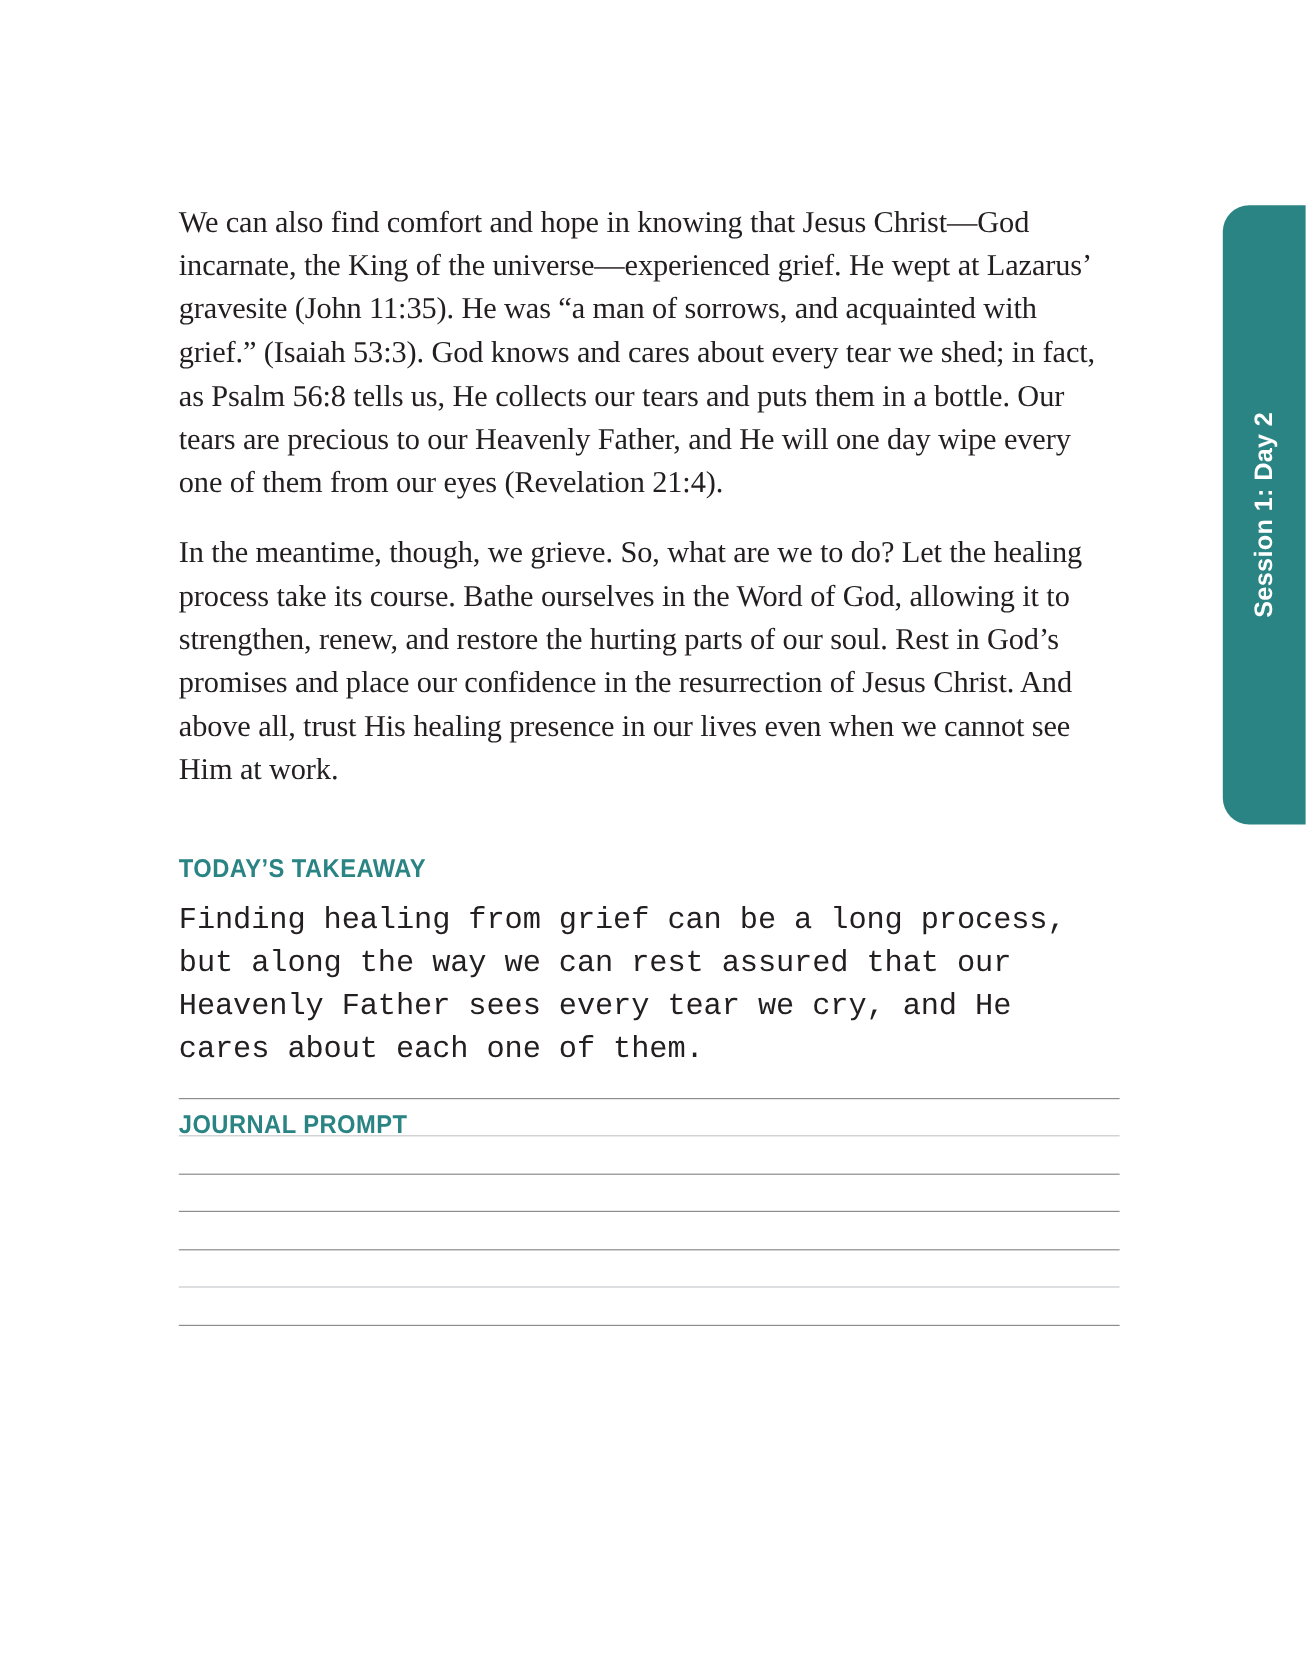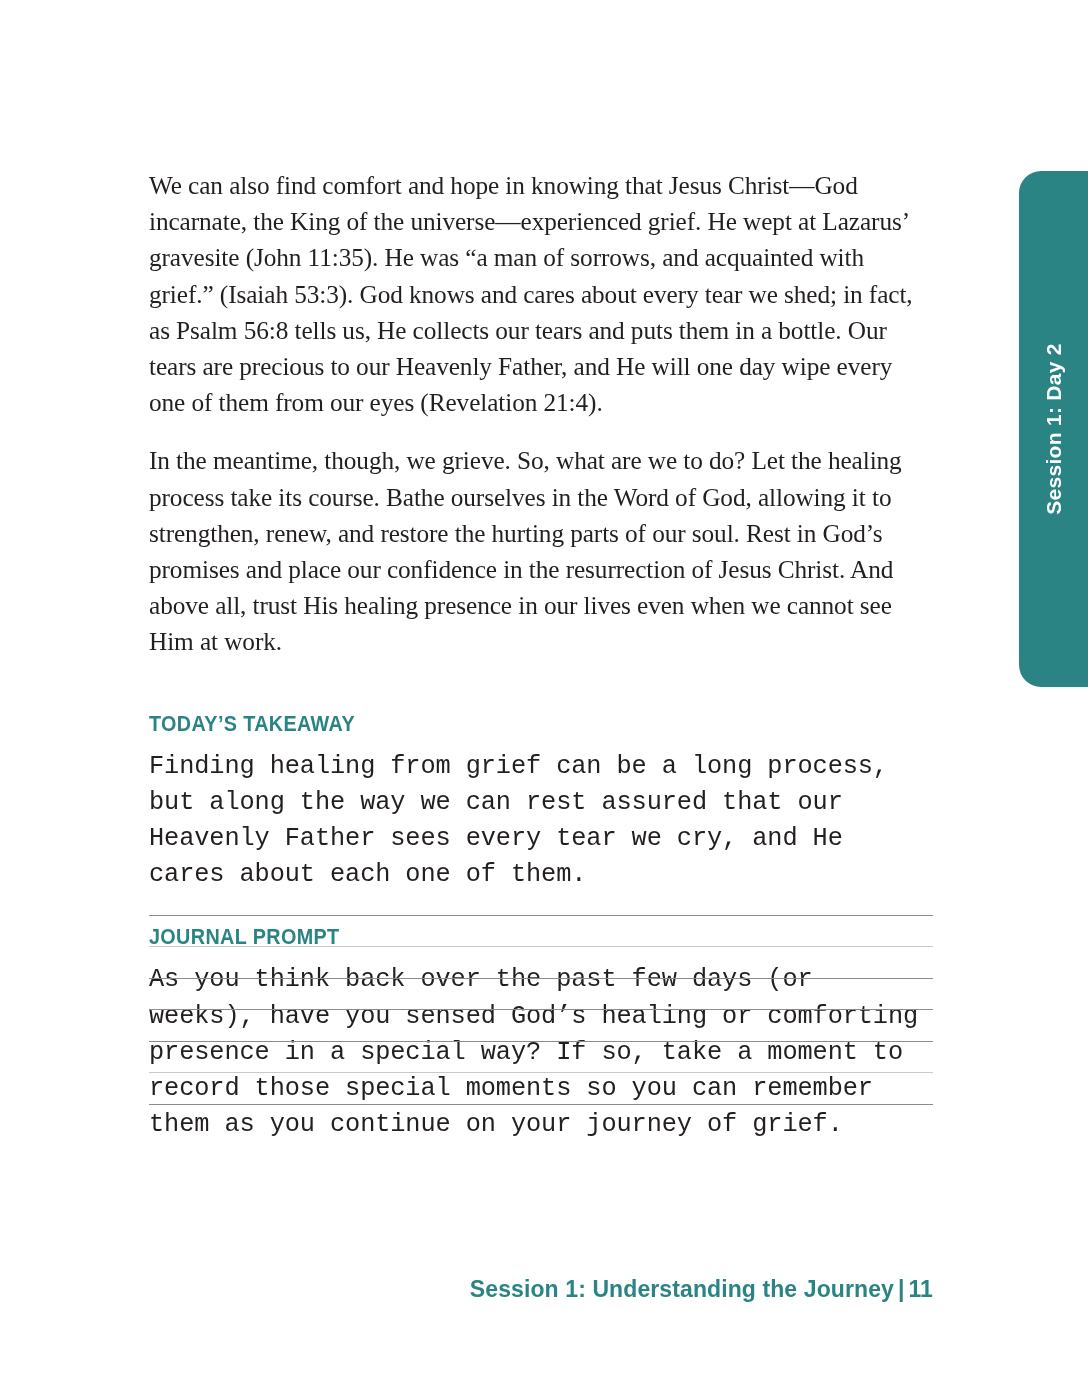--- a/index.html
+++ b/index.html
@@ -136,36 +136,32 @@
 
     <div class="section">
       <h2 class="section-head">TODAY’S TAKEAWAY</h2>
       <p class="body-par">Finding healing from grief can be a long process, but along the way we can rest assured that our Heavenly Father sees every tear we cry, and He cares about each one of them.</p>
     </div>
 
     <div class="gap-journal"></div>
 
     <div class="section">
       <h2 class="section-head">JOURNAL PROMPT</h2>
-      <p class="body-par">As you think back over the past few days (or weeks), have you sensed God’s healing or comforting presence in a special way? If so, take a moment to record those special moments so you can remember them as you continue on your journey of grief.</p>
     </div>
 
   </div>
 
   <div class="journal-lines">
     <div class="rule"></div>
     <div class="rule light"></div>
     <div class="rule"></div>
     <div class="rule"></div>
     <div class="rule"></div>
     <div class="rule light"></div>
     <div class="rule"></div>
   </div>
 
   <div class="side-tab">
     <div class="side-tab-label">Session 1: Day 2</div>
   </div>
 
-  <div class="footer">
-    <span>Session 1: Understanding the Journey</span><span class="sep">|</span><span>11</span>
-  </div>
 
 </div>
 
 </body></html>

